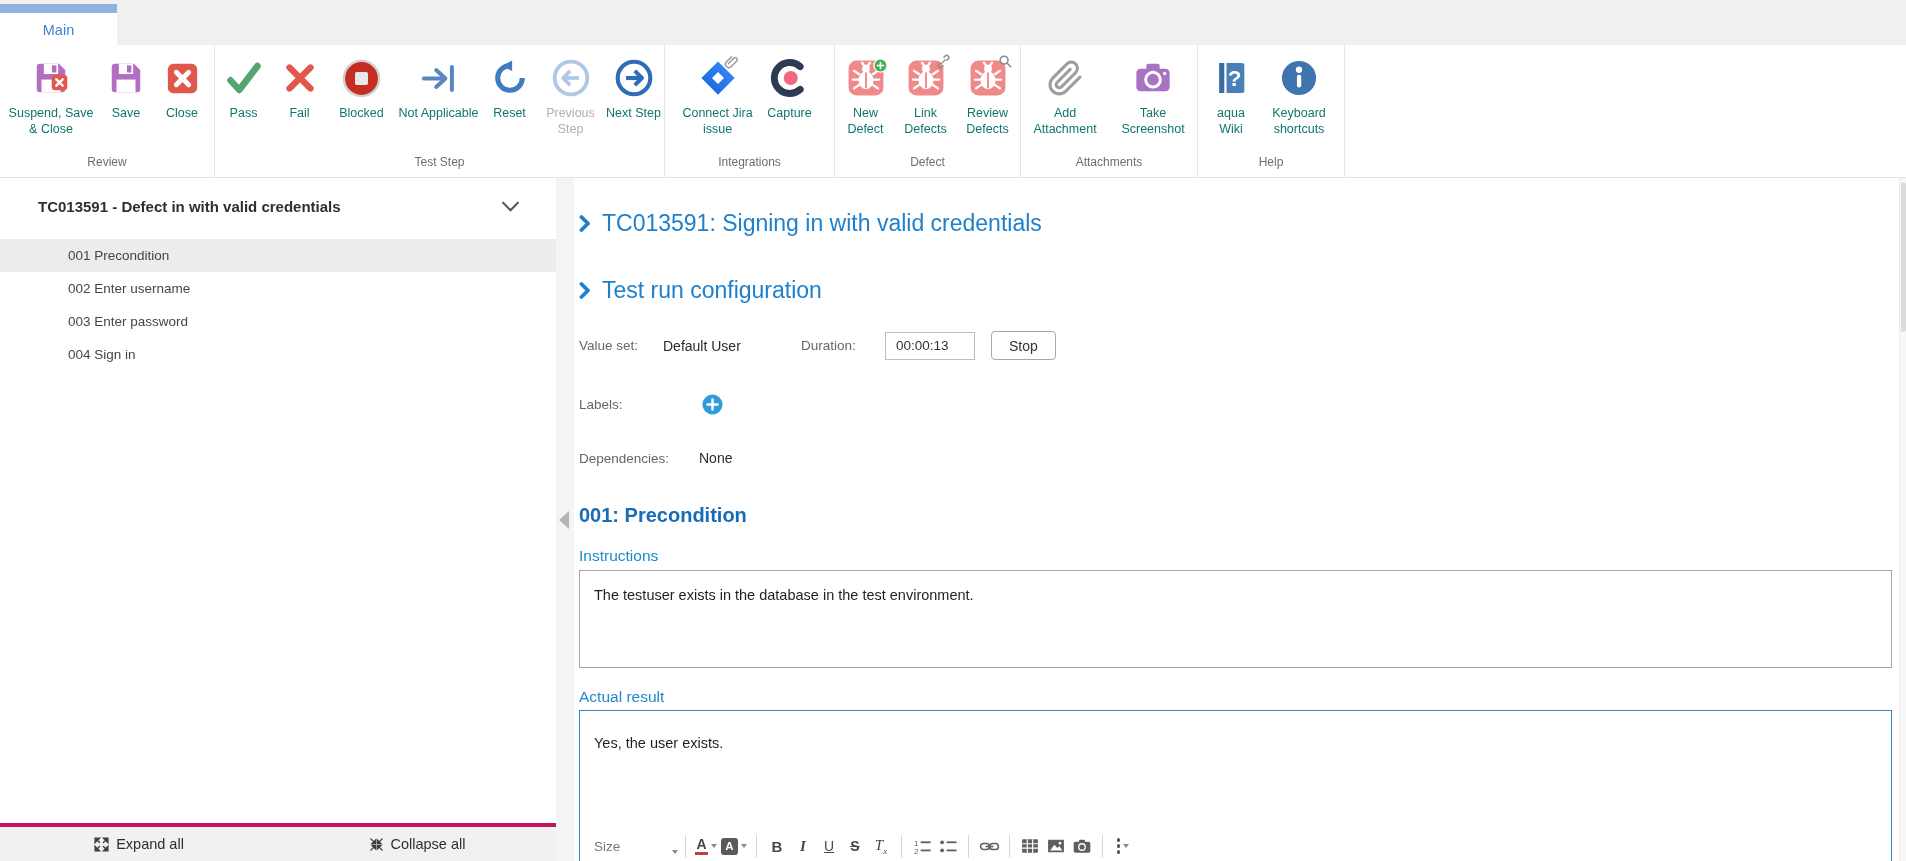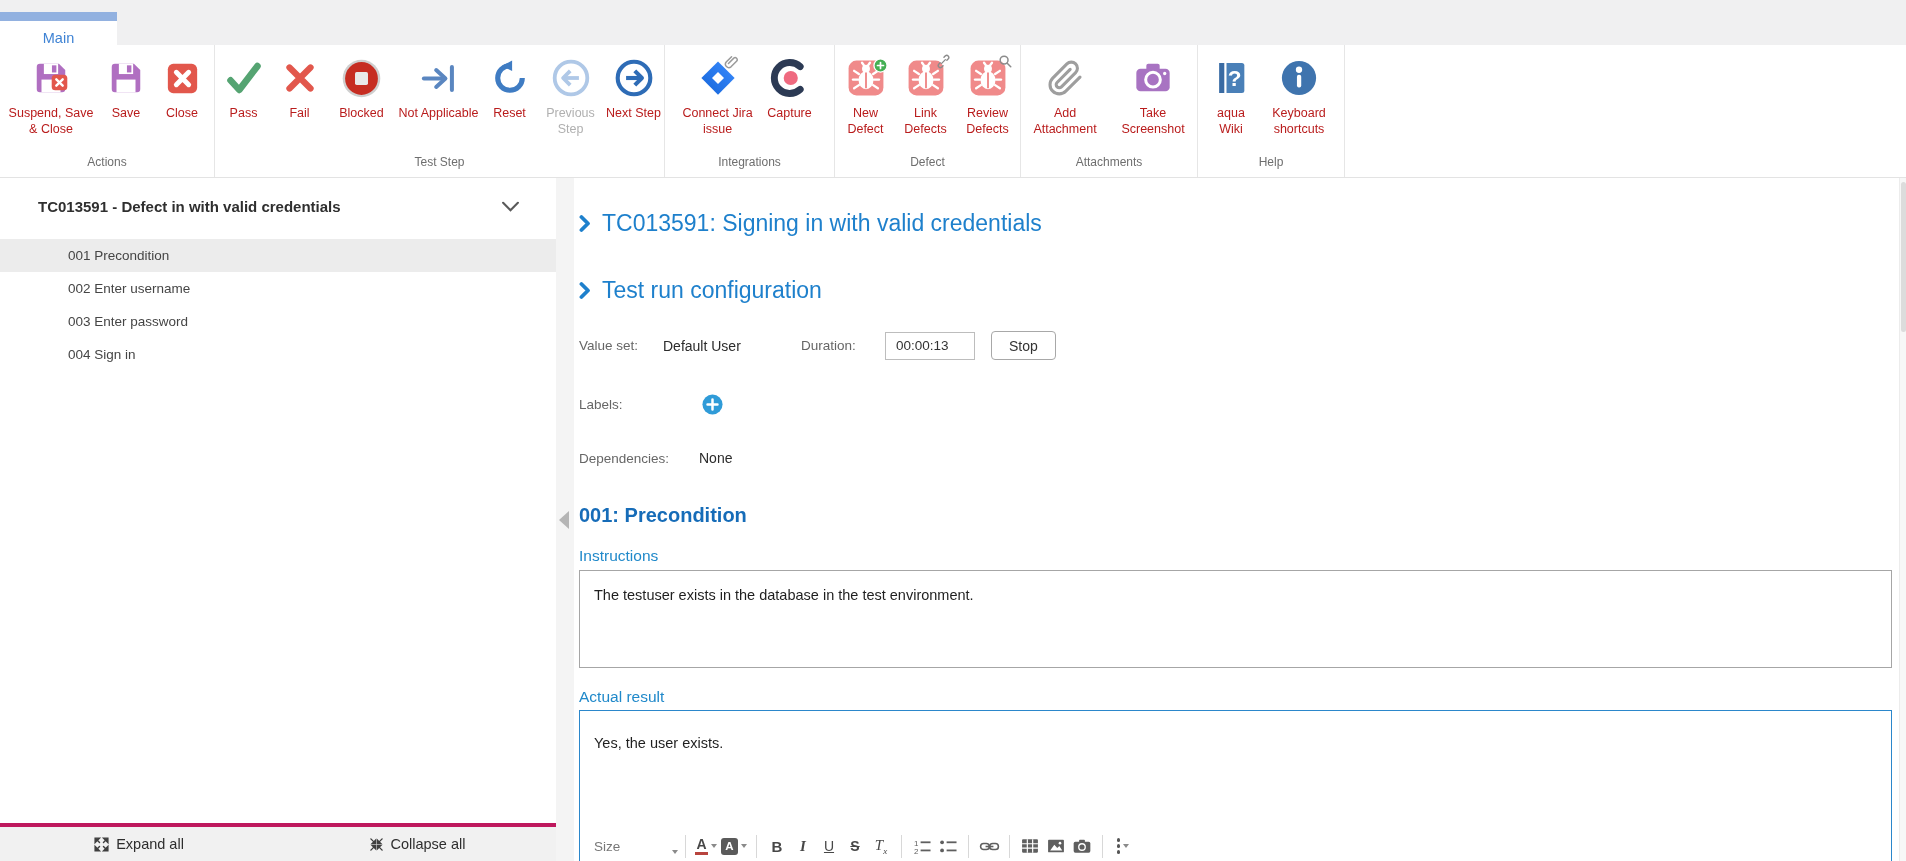--- a/index.html
+++ b/index.html
@@ -1,32 +1,32 @@
 <!DOCTYPE html>
 <html><head>
 <meta charset="utf-8">
 <style>
   * { margin:0; padding:0; box-sizing:border-box; }
   html,body { width:1906px; height:861px; overflow:hidden; background:#fff;
     font-family:"Liberation Sans", sans-serif; }
 
   
   .tabrow { height:45px; background:#f0f0f1; position:relative; }
-  .tab-main { position:absolute; left:0; top:12px; width:117px; height:45px; background:#fff; cursor:pointer; }
+  .tab-main { position:absolute; left:0; top:4px; width:117px; height:45px; background:#fff; cursor:pointer; }
   .tab-main .indicator { height:9px; background:#92b1e0; }
   .tab-main .tab-label { display:block; text-align:center; color:#3f83d4; font-size:14.5px; line-height:34px; }
 
   
   .ribbon { height:133px; background:#fff; border-bottom:1px solid #e3e3e3; display:flex; }
   .rgroup { display:flex; flex-direction:column; border-right:1px solid #e6e6e6; }
   .rgroup.filler { flex:1; border-right:none; }
   .rbuttons { flex:1; display:flex; justify-content:center; align-items:flex-start; padding-top:9px; }
   .rbtn { display:flex; flex-direction:column; align-items:center; cursor:pointer; padding:0 1px; }
   .ric { width:46px; height:48px; display:flex; align-items:center; justify-content:center; position:relative; }
-  .rlabel { font-size:12.5px; color:#b91c1c; text-align:center; line-height:1.28; margin-top:3px; }
+  .rlabel { font-size:12.5px; color:#0f766e; text-align:center; line-height:1.28; margin-top:3px; }
   .rbtn.disabled .rlabel { color:#b0b0b0; }
   .rgroup-label { height:25px; text-align:center; font-size:12px; color:#6e6e6e; line-height:20px; }
   .badge { position:absolute; top:-1px; right:-3px; width:15px; height:15px; }
   .tilewrap { position:relative; width:38px; height:38px; }
 
   .w92{width:94px}.w55{width:56px}.w68{width:68px}.w86{width:86px}.w60{width:60px}
   .w64{width:64px}.w66{width:66px}.w78{width:80px}.w84{width:88px}
 
   
   .body-area { display:flex; height:683px; }
@@ -318,21 +318,21 @@
       </div>
       <div class="rbtn w55">
         <span class="ric">
             <svg width="37" height="37">
               <use href="#sym-close"></use>
             </svg>
           </span>
         <span class="rlabel">Close</span>
       </div>
     </div>
-    <div class="rgroup-label">Actions</div>
+    <div class="rgroup-label">Review</div>
   </div>
 
   <div class="rgroup" style="width:450px">
     <div class="rbuttons">
       <div class="rbtn w55">
         <span class="ric">
             <svg width="38" height="38">
               <use href="#sym-check"></use>
             </svg>
           </span>

